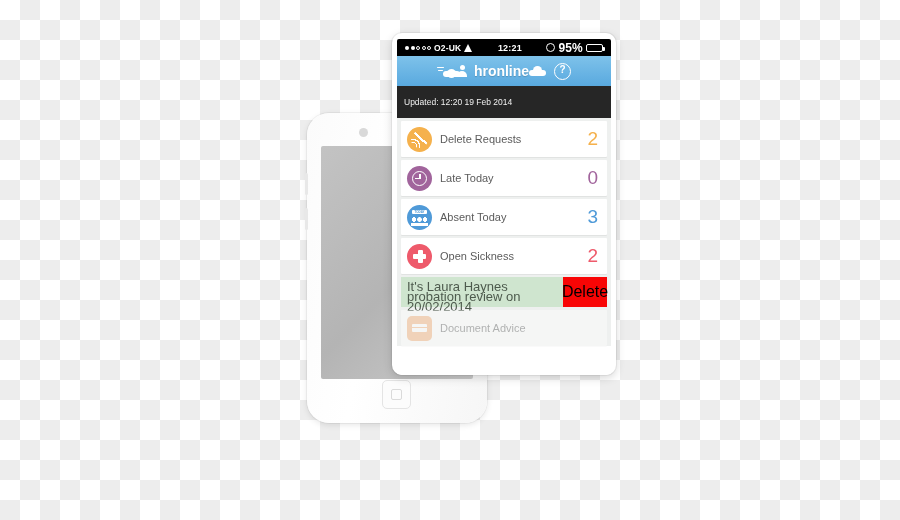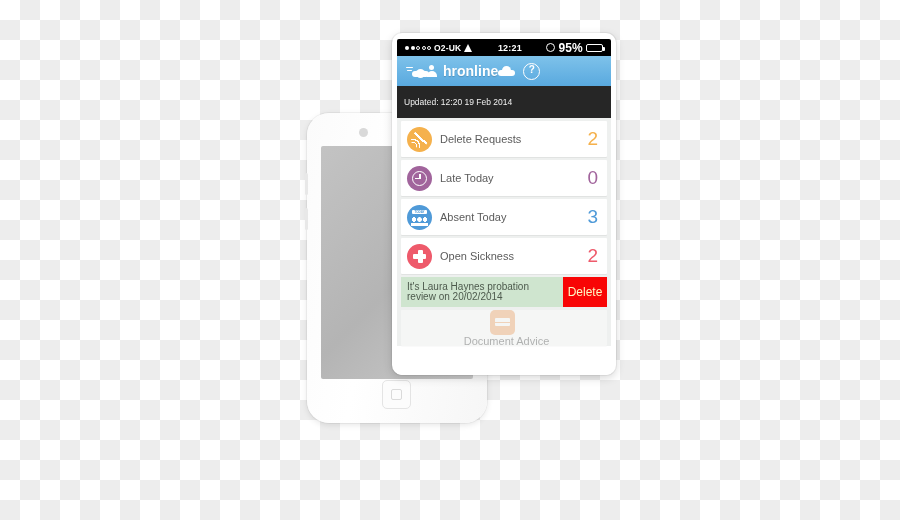--- a/index.html
+++ b/index.html
@@ -94,21 +94,21 @@
   .batt-fill{height:100%;background:#4cd24c;border-radius:1px;}
   .batt:after{
     content:"";position:absolute;right:-3px;top:2px;width:2px;height:4px;
     background:#fff;border-radius:0 1px 1px 0;
   }
 
   
   .apphdr{
     height:30px;
     background:linear-gradient(180deg,#7ec2ea 0%,#59a9df 100%);
-    display:flex;align-items:center;justify-content:flex-start;
+    display:flex;align-items:center;justify-content:center;
     padding:0 9px;box-sizing:border-box;
   }
   .hdr-title{
     display:flex;align-items:center;gap:5px;
     color:#fff;font-size:14px;font-weight:bold;
     text-shadow:0 1px 1px rgba(0,0,0,.18);
   }
   .person-ico{
     width:13px;height:13px;position:relative;display:inline-block;
   }
@@ -223,28 +223,28 @@
   .ico-doc:before{
     content:"";position:absolute;left:5px;top:11.5px;width:15px;height:1.3px;
     background:#f3a96f;z-index:1;
   }
 
   
   .noterow{
     display:flex;align-items:stretch;margin-bottom:3px;height:30px;
   }
   .note-body{
-    flex:1;background:#cfe5cf;color:#4d5a4d;font-size:10px;
+    flex:1;background:#cfe5cf;color:#4d5a4d;font-size:13px;
     line-height:10px;padding:5px 6px;box-sizing:border-box;
   }
   .note-del{
-    width:44px;background:#f80505;color:#fef9c3;font-size:12px;
+    width:44px;background:#f80505;color:#000000;font-size:16px;
     display:flex;align-items:center;justify-content:center;
   }
-  .row.faded{opacity:.42;flex-direction:column;}
+  .row.faded{opacity:.42;}
 </style>
 </head>
 <body>
 
 <div class="phone">
   <div class="phone-side"></div>
   <div class="phone-side2"></div>
   <div class="phone-camera"></div>
   <div class="phone-earpiece"></div>
   <div class="phone-screen"></div>

